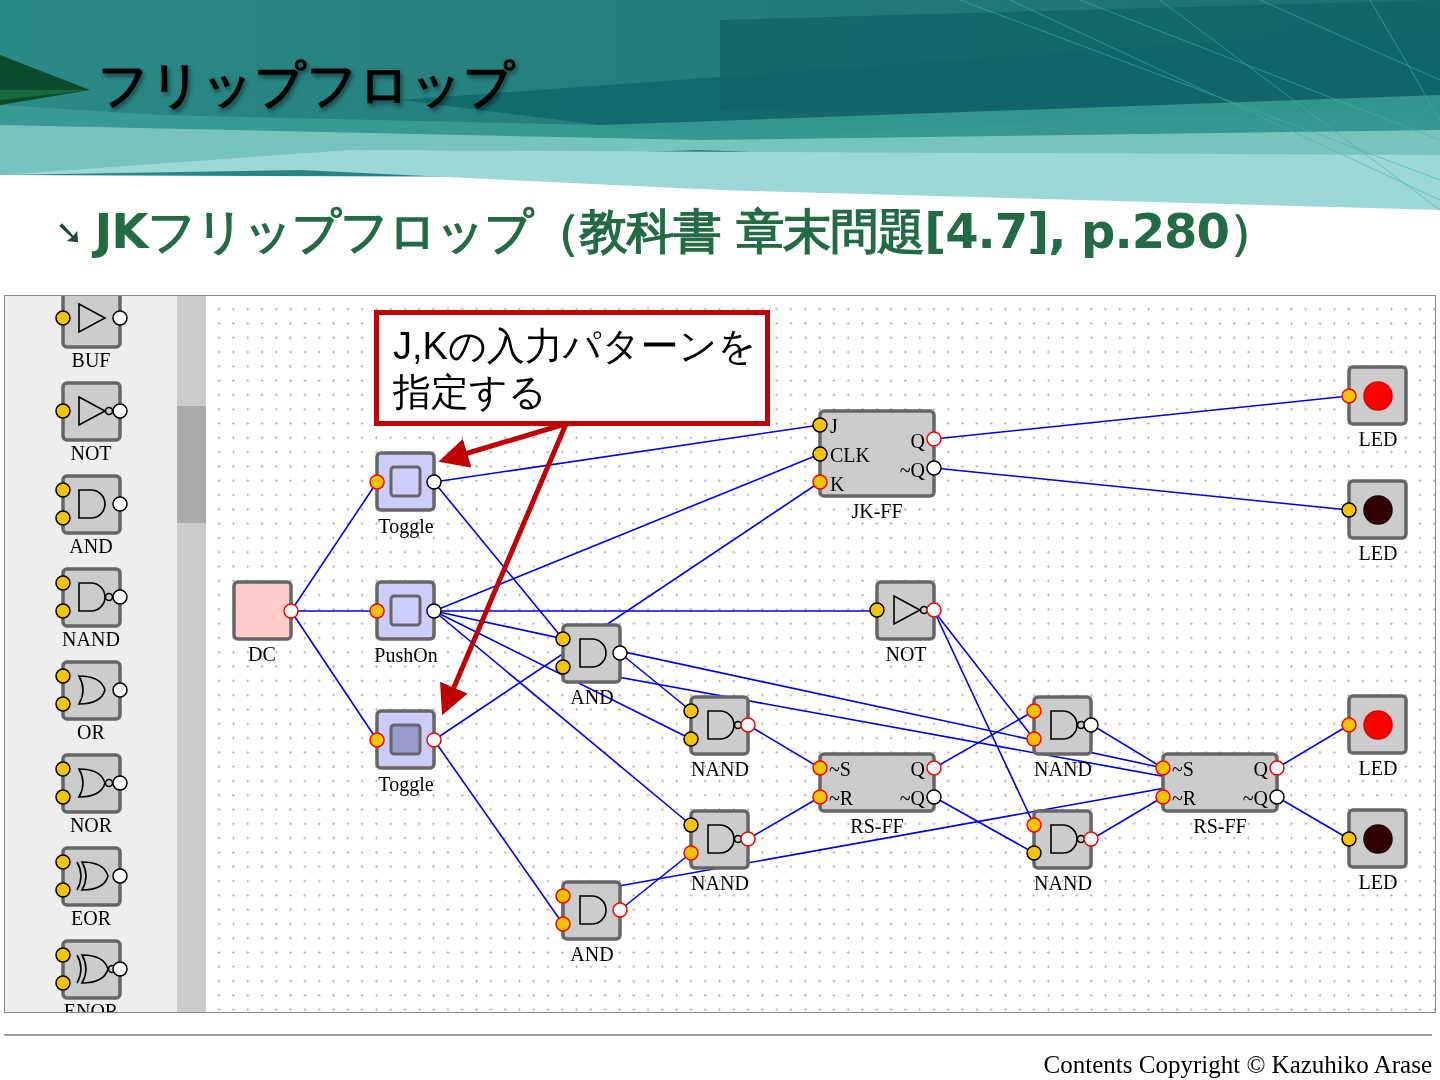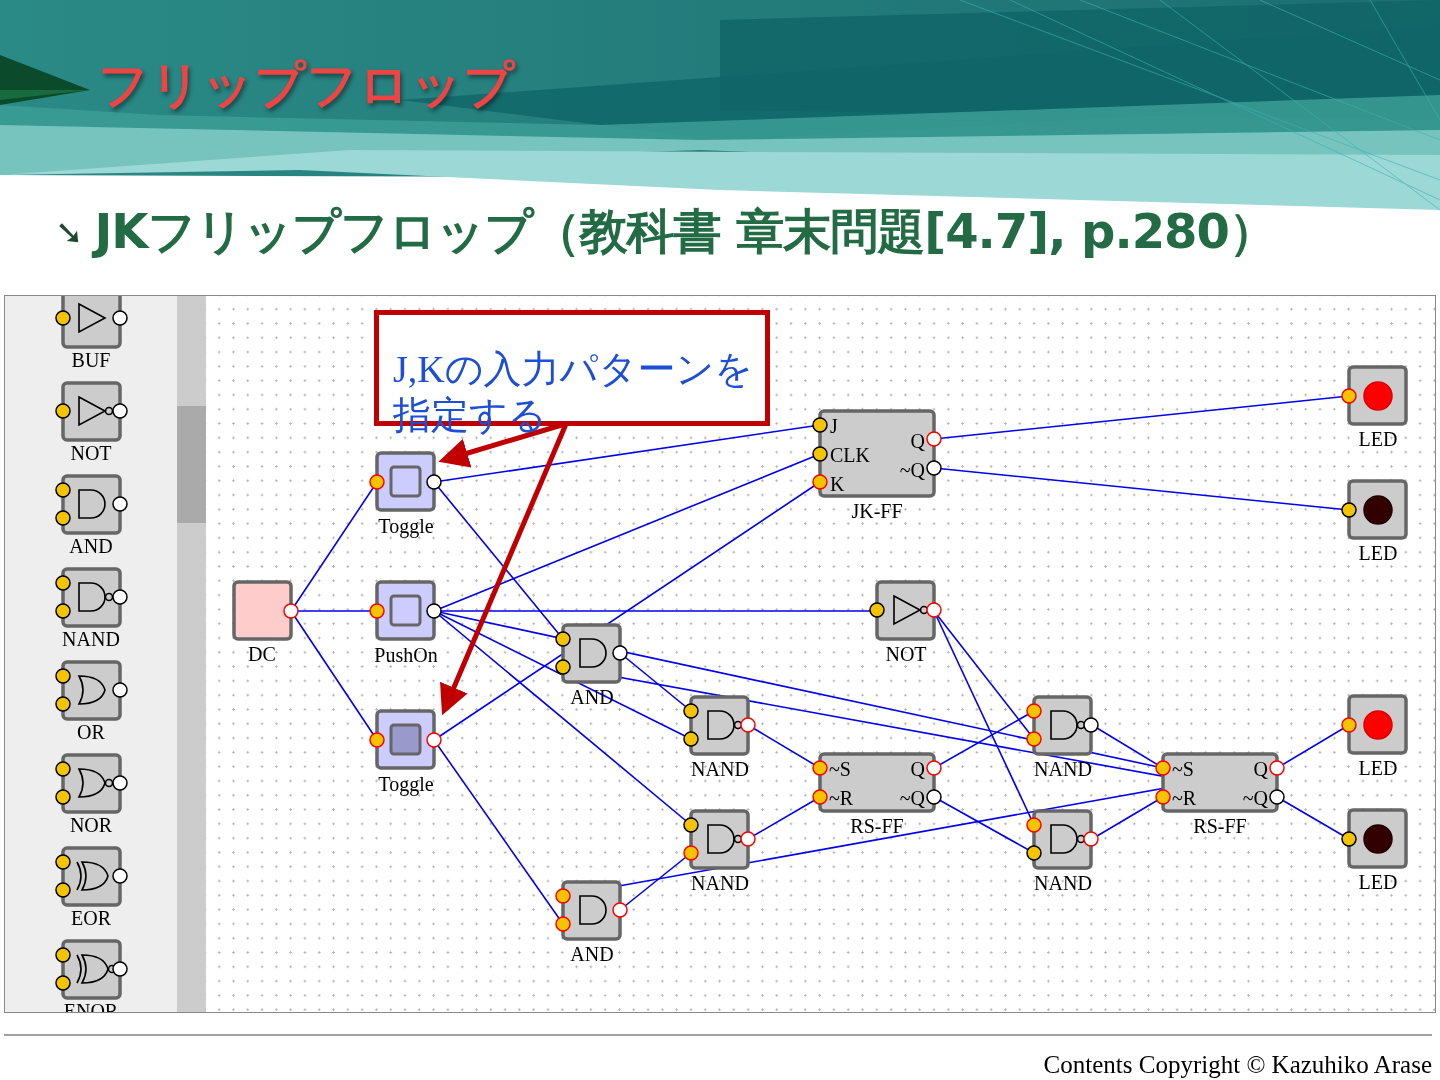--- a/index.html
+++ b/index.html
@@ -1,34 +1,34 @@
 <!DOCTYPE html>
 <html><head>
 <meta charset="utf-8">
 <style>
   html, body { margin: 0; padding: 0; }
   body { width: 1440px; height: 1080px; position: relative; overflow: hidden; background: #ffffff; font-family: "DejaVu Sans", sans-serif; }
   #header-bg { position: absolute; left: 0; top: 0; width: 1440px; height: 215px; }
-  #slide-title { position: absolute; left: 98px; top: 52px; font-size: 50px; font-weight: bold; color: #ef4444; text-shadow: 2px 3px 4px rgba(0,0,0,0.45); letter-spacing: 1px; font-family: "DejaVu Sans", sans-serif; }
+  #slide-title { position: absolute; left: 98px; top: 52px; font-size: 50px; font-weight: bold; color: #000000; text-shadow: 2px 3px 4px rgba(0,0,0,0.45); letter-spacing: 1px; font-family: "DejaVu Sans", sans-serif; }
   #subtitle { position: absolute; left: 55px; top: 200px; font-size: 48px; font-weight: bold; color: #236b44; white-space: nowrap; font-family: "DejaVu Sans", sans-serif; letter-spacing: -1px; }
   #subtitle .bullet { font-size: 34px; color: #1d4a30; margin-right: 12px; vertical-align: 4px; }
   #app { position: absolute; left: 4px; top: 295px; width: 1430px; height: 716px; border: 1px solid #888; background: #14b8a6; overflow: hidden; }
   #palette { position: absolute; left: 0; top: 0; width: 172px; height: 716px; background: #eeeeee; overflow: hidden; }
   #scrollbar { position: absolute; left: 172px; top: 0; width: 29px; height: 716px; background: #cccccc; }
   #scroll-thumb { position: absolute; left: 0; top: 110px; width: 29px; height: 117px; background: #aaaaaa; }
   #canvas { position: absolute; left: 201px; top: 0; width: 1229px; height: 716px;
     background-color: #fff;
     background-image: radial-gradient(circle, #b8b8b8 1px, transparent 1.2px);
     background-size: 14.3px 14.3px; background-position: 6px 6px; }
   svg text { font-family: "Liberation Serif", serif; }
   .ui-label { font-family: "Liberation Serif", serif; font-size: 20px; fill: #000; }
   #footer-line { position: absolute; left: 4px; top: 1034px; width: 1428px; height: 2px; background: #a0a0a0; }
   #copyright { position: absolute; right: 8px; top: 1051px; font-size: 25px; font-family: "Liberation Serif", serif; color: #000; }
   #callout { position: absolute; left: 374px; top: 310px; width: 386px; height: 106px; border: 5px solid #c00000; background: #fff; box-sizing: content-box; }
-  #callout-text { position: absolute; left: 14px; top: 8px; font-size: 38px; line-height: 46px; color: #1d4ed8; font-family: Liberation Serif, serif; white-space: pre; margin-top: 23px; }
+  #callout-text { position: absolute; left: 14px; top: 8px; font-size: 38px; line-height: 46px; color: #000000; font-family: Liberation Sans, sans-serif; white-space: pre; }
   #overlay { position: absolute; left: 0; top: 0; width: 1440px; height: 1080px; pointer-events: none; }
 </style>
 </head>
 <body>
 
 <svg id="header-bg" viewBox="0 0 1440 215" preserveAspectRatio="none">
   <defs>
     <linearGradient id="g1" x1="0" y1="0" x2="1" y2="0">
       <stop offset="0" stop-color="#2a8a86"></stop>
       <stop offset="1" stop-color="#1d6e70"></stop>

